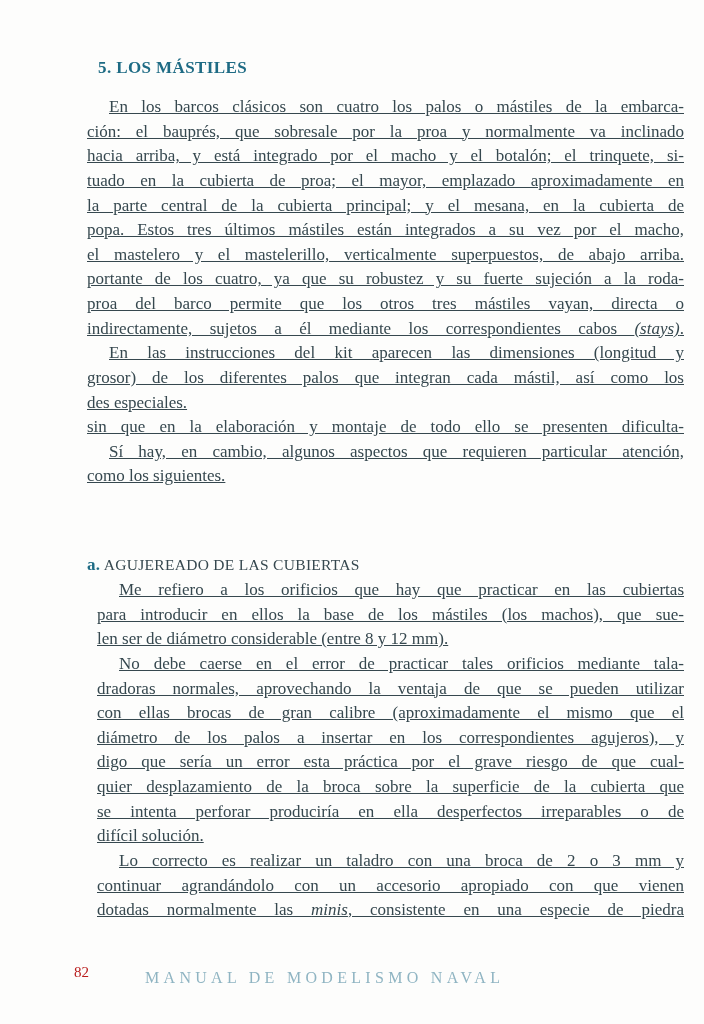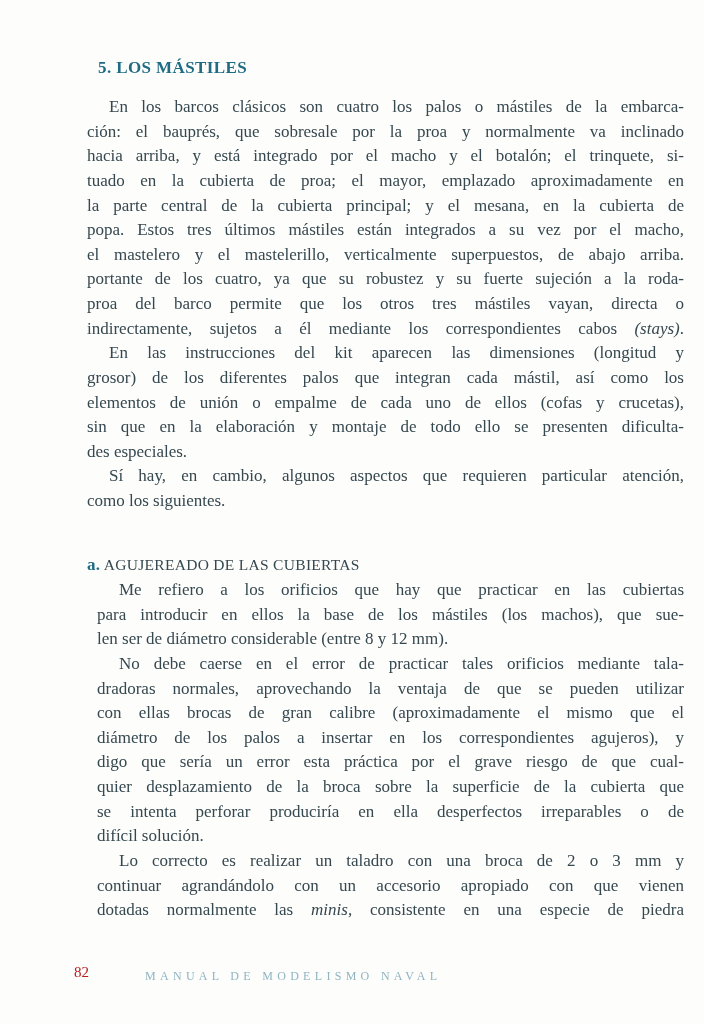--- a/index.html
+++ b/index.html
@@ -36,20 +36,21 @@
     width: 597px;
   }
   .section-a-block {
     left: 97px;
     top: 578px;
     width: 587px;
   }
   .line {
     text-align: justify;
     text-align-last: justify;
+    text-decoration: underline;
   }
   .line.para-end {
     text-align-last: left;
   }
   .line.indent {
     text-indent: 22px;
   }
   .section-heading {
     position: absolute;
     left: 87px;
@@ -67,21 +68,21 @@
     position: absolute;
     left: 74px;
     top: 964px;
     font-size: 15px;
     color: #b91c1c;
   }
   .footer-book-title {
     position: absolute;
     left: 145px;
     top: 969px;
-    font-size: 12px;
+    font-size: 16px;
     letter-spacing: 4.3px;
     color: #8fb4c2;
   }
 </style>
 </head>
 <body>
 
 <div class="page">
 
   <div class="chapter-heading">5. LOS MÁSTILES</div>
@@ -92,23 +93,22 @@
       <div class="line">hacia arriba, y está integrado por el macho y el botalón; el trinquete, si-</div>
       <div class="line">tuado en la cubierta de proa; el mayor, emplazado aproximadamente en</div>
       <div class="line">la parte central de la cubierta principal; y el mesana, en la cubierta de</div>
       <div class="line">popa. Estos tres últimos mástiles están integrados a su vez por el macho,</div>
       <div class="line">el mastelero y el mastelerillo, verticalmente superpuestos, de abajo arriba.</div>
       <div class="line">portante de los cuatro, ya que su robustez y su fuerte sujeción a la roda-</div>
       <div class="line">proa del barco permite que los otros tres mástiles vayan, directa o</div>
       <div class="line"><span>indirectamente, sujetos a él mediante los correspondientes cabos </span><i>(stays)</i><span>.</span></div>
       <div class="line indent">En las instrucciones del kit aparecen las dimensiones (longitud y</div>
       <div class="line">grosor) de los diferentes palos que integran cada mástil, así como los</div>
-      <div class="line">elementos de unión o empalme de cada uno de ellos (cofas y crucetas),</div>
+      <div class="line para-end">des especiales.</div>
       <div class="line">sin que en la elaboración y montaje de todo ello se presenten dificulta-</div>
-      <div class="line para-end">des especiales.</div>
       <div class="line indent">Sí hay, en cambio, algunos aspectos que requieren particular atención,</div>
       <div class="line para-end">como los siguientes.</div>
     </div>
 
   <div class="section-heading">
     <span class="section-label">a.</span>
     <span class="section-title">AGUJEREADO DE LAS CUBIERTAS</span>
   </div>
 
   <div class="text-block section-a-block">

